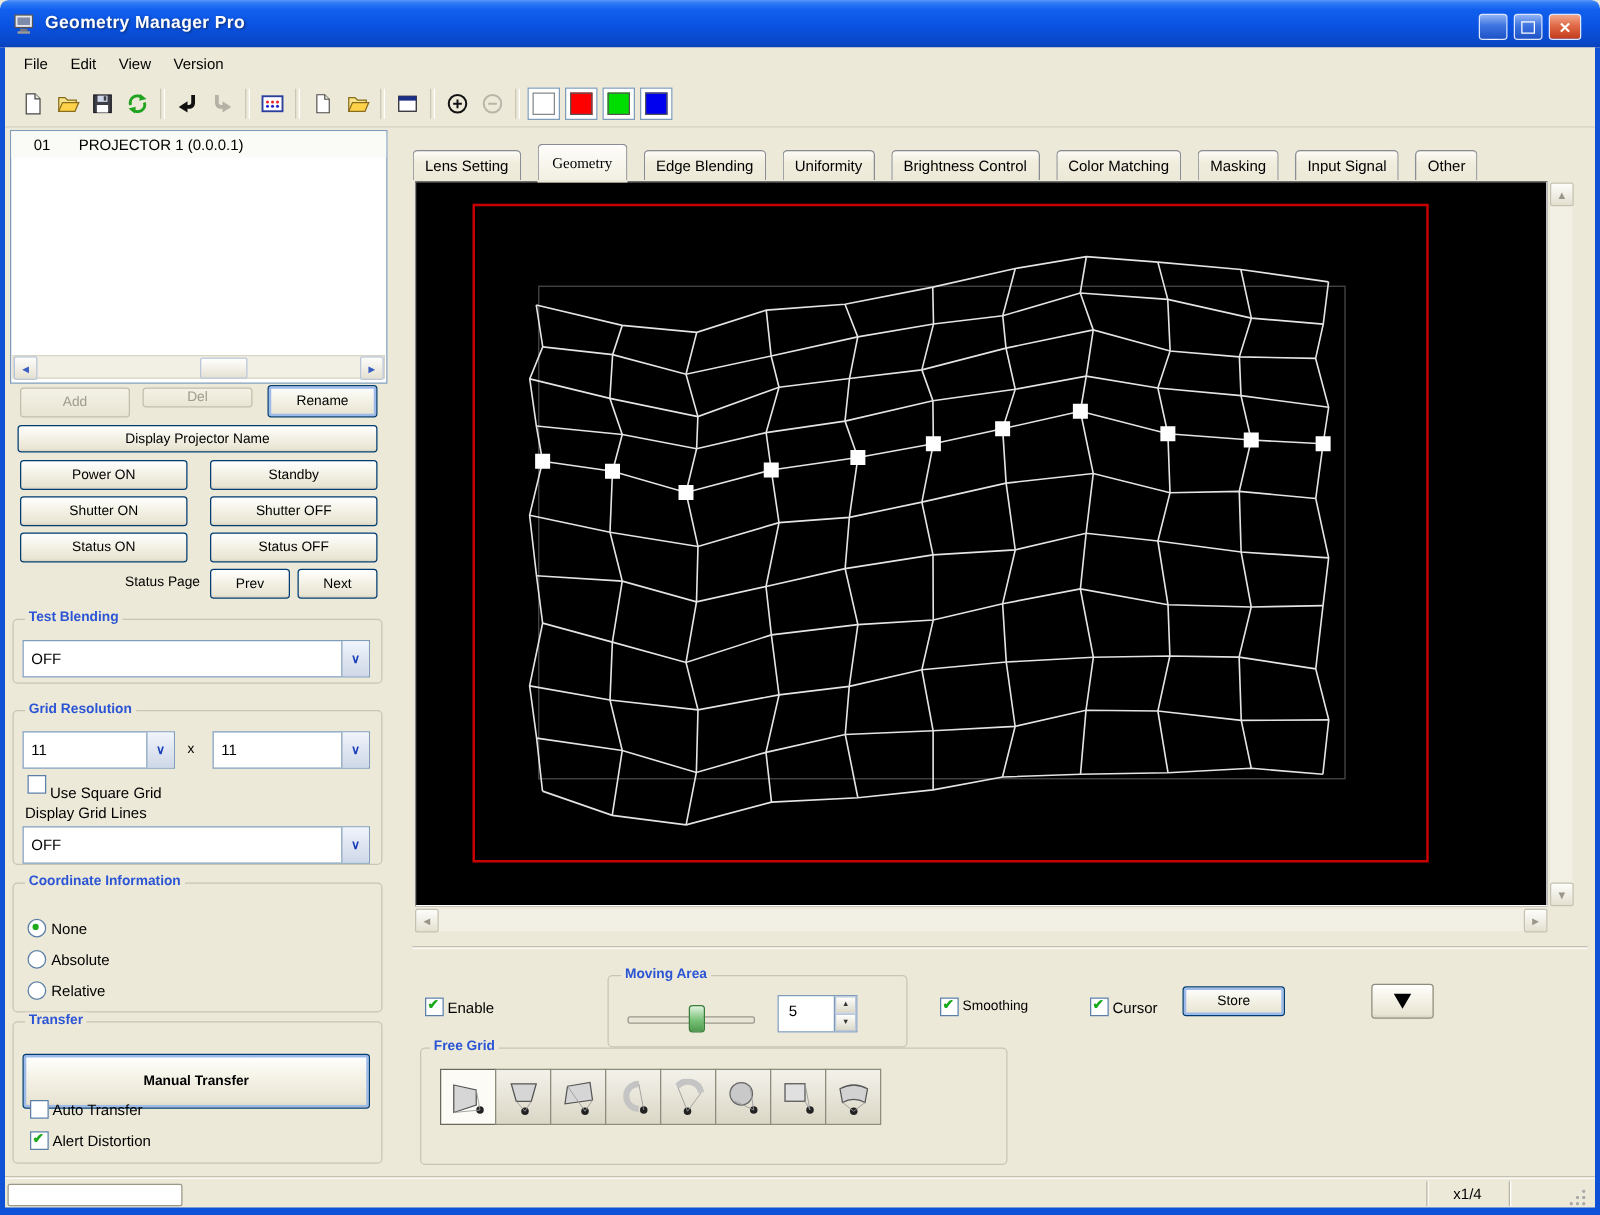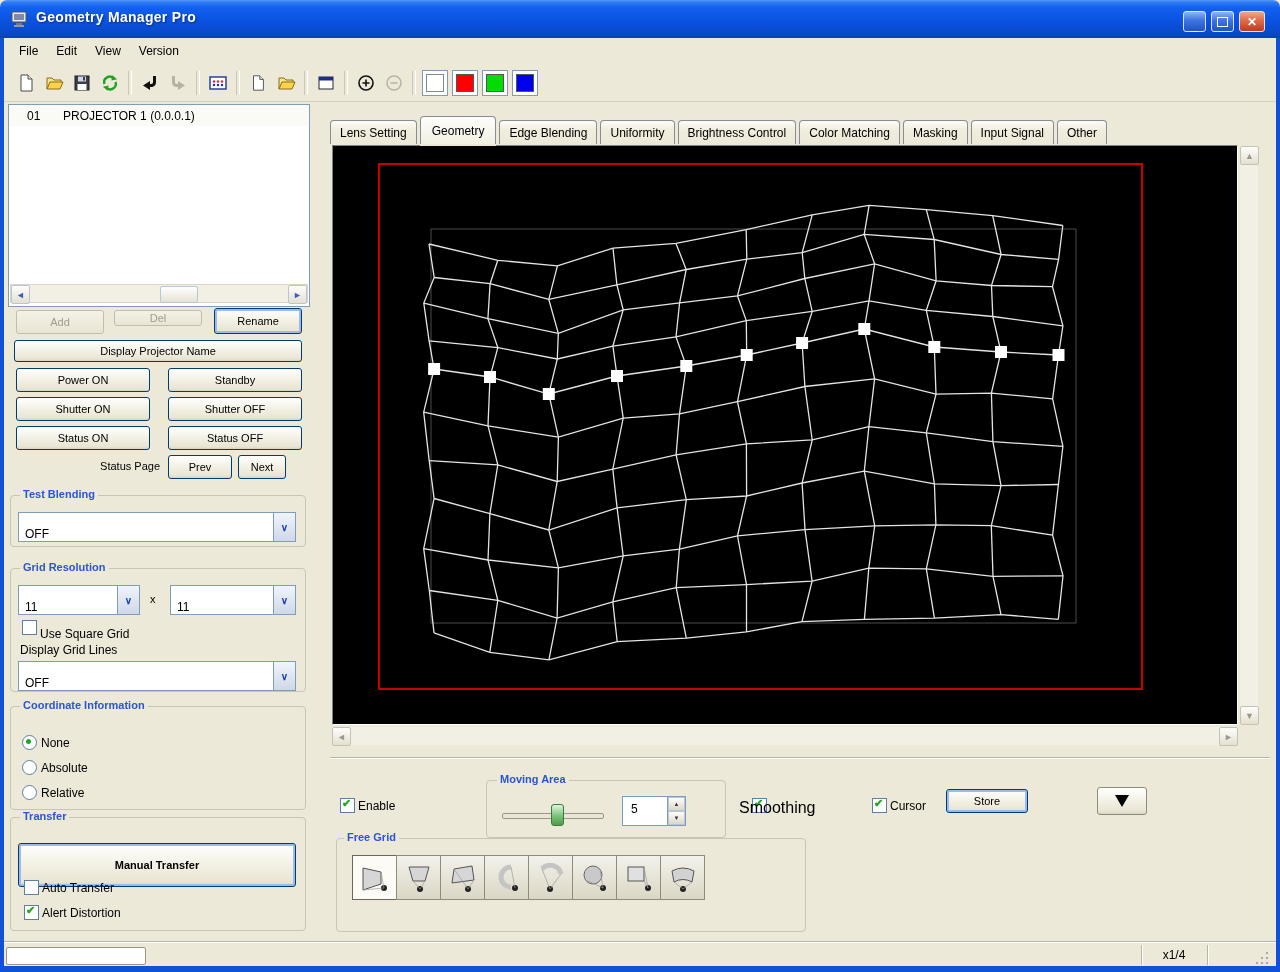--- a/index.html
+++ b/index.html
@@ -29,37 +29,37 @@
     border:1px solid #003c74;border-radius:3px;font-size:11px;}
   .btn.disabled{color:#9f9c8e;border-color:#c2beae;background:linear-gradient(180deg,#f4f2e6,#e9e5d4);}
   .btn.focusring{box-shadow:inset 0 0 0 2px #9cbbea;}
   .groupbox{border:1px solid #c9c5b4;border-radius:4px;}
   .grouplabel{position:absolute;background:#ece9d8;padding:0 3px;color:#2b55d4;font-weight:bold;font-size:11px;}
   .cb{width:13px;height:13px;background:#fff;border:1px solid #5b7fa6;position:absolute;}
   .cb.checked::after{content:"\2714";position:absolute;left:1px;top:-2px;color:#1daa1d;font-size:11px;font-weight:bold;}
   .rb{width:13px;height:13px;background:#fff;border:1px solid #5b7fa6;border-radius:50%;position:absolute;}
   .rb.checked::after{content:"";position:absolute;left:3px;top:3px;width:5px;height:5px;border-radius:50%;background:#1daa1d;}
   .lbl{position:absolute;color:#000;}
-  .combo{position:absolute;background:#fff;border:1px solid #7f9db9;display:flex;align-items:flex-end;}
+  .combo{position:absolute;background:#fff;border:1px solid #7f9db9;display:flex;align-items:center;}
   .combo .val{flex:1;padding-left:6px;font-size:12px;}
   .combo .drop{width:21px;align-self:stretch;border-left:1px solid #7f9db9;
     background:linear-gradient(180deg,#f0f4fb,#cfd8e8);display:flex;align-items:center;justify-content:center;color:#1b3fbb;font-size:10px;font-weight:bold;}
   
   #projector-list{left:8px;top:104px;width:302px;height:203px;background:#fff;border:1px solid #7f9db9;}
   .list-row{display:flex;padding:4px 0 3px 0;background:#fafaf6;font-size:12px;}
   .list-row .idx{width:36px;padding-left:18px;}
   #list-hscroll{left:10px;top:284px;width:298px;height:19px;background:#f2f0e4;border:1px solid #d9d5c4;display:flex;}
   .sbtn{width:17px;height:17px;background:linear-gradient(180deg,#fdfdfb,#e4e0d0);border:1px solid #b9c6da;border-radius:2px;
     color:#3b5fc0;font-size:9px;display:flex;align-items:center;justify-content:center;}
   #list-thumb{position:absolute;left:130px;top:1px;width:36px;height:15px;background:linear-gradient(180deg,#fefefe,#e6e2d2);border:1px solid #b9c6da;border-radius:2px;}
   
   #tabstrip{left:330px;top:112px;width:940px;height:32px;display:flex;align-items:flex-end;}
-  .tab{padding:5px 9px 4px 9px;margin-right:3px;border:1px solid #898c95;border-bottom:none;border-radius:4px 4px 0 0;
+  .tab{padding:5px 9px 4px 9px;margin-right:13px;border:1px solid #898c95;border-bottom:none;border-radius:4px 4px 0 0;
     background:linear-gradient(180deg,#fdfcf7,#f0eddd 40%,#ece9d8);font-size:12px;position:relative;top:0;}
-  .tab.active{padding:7px 11px 6px 11px;background:linear-gradient(180deg,#fefdfa,#f2f0e2);z-index:3;box-shadow:0 2px 0 #ece9d8;}
+  .tab.active{padding:7px 11px 6px 11px;background:linear-gradient(180deg,#fefdfa,#f2f0e2);z-index:3;box-shadow:0 2px 0 #ece9d8;font-family:Liberation Serif, serif;}
   
   #canvas-area{left:332px;top:145px;width:906px;height:580px;background:#000;border:1px solid #808080;border-right-color:#fff;border-bottom-color:#fff;}
   #canvas-vscroll{left:1240px;top:146px;width:18px;height:579px;background:#f2f0e4;}
   #canvas-hscroll{left:332px;top:727px;width:906px;height:18px;background:#f2f0e4;display:flex;justify-content:space-between;}
   .scroll-arrow{width:17px;height:17px;background:linear-gradient(180deg,#fdfdfb,#e4e0d0);border:1px solid #c6c2b2;border-radius:2px;color:#9a978a;font-size:9px;display:flex;align-items:center;justify-content:center;}
   #panel-groove{left:330px;top:757px;width:940px;height:2px;border-top:1px solid #b9b5a4;border-bottom:1px solid #fff;}
   
   .slider-track{position:absolute;height:4px;background:#e9e6d8;border:1px solid #9a968a;border-radius:2px;}
   .slider-thumb{position:absolute;width:11px;height:20px;border:1px solid #3a7d3a;border-radius:3px;background:linear-gradient(180deg,#dff3df,#79c279 55%,#4f9b4f);}
   .spin{position:absolute;background:#fff;border:1px solid #7f9db9;display:flex;}
@@ -220,21 +220,21 @@
     </div>
   <div class="sbtn">►</div>
 </div>
 <div class="abs btn disabled" style="left:16px;top:310px;width:88px;height:24px">Add</div>
 <div class="abs btn disabled" style="left:114px;top:310px;width:88px;height:16px">Del</div>
 <div class="abs btn focusring" style="left:214px;top:308px;width:88px;height:26px">Rename</div>
 <div class="abs btn" style="left:14px;top:340px;width:288px;height:22px">Display Projector Name</div>
 <div class="abs" id="power-grid"></div>
 <span class="lbl" style="left:60px;top:460px;width:100px;text-align:right">Status Page</span>
 <div class="abs btn" style="left:168px;top:455px;width:64px;height:24px">Prev</div>
-<div class="abs btn" style="left:238px;top:455px;width:48px;height:24px">Next</div>
+<div class="abs btn" style="left:238px;top:455px;width:64px;height:24px">Next</div>
 
 <div class="abs groupbox" style="left:10px;top:495px;width:296px;height:52px"></div>
 <span class="grouplabel" style="left:20px;top:488px">Test Blending</span>
 <div class="combo" style="left:18px;top:512px;width:276px;height:28px">
   <span class="val">OFF</span>
   <div class="drop">∨</div>
 </div>
 
 <div class="abs groupbox" style="left:10px;top:568px;width:296px;height:124px"></div>
 <span class="grouplabel" style="left:20px;top:561px">Grid Resolution</span>
@@ -334,21 +334,21 @@
 <div class="slider-thumb" style="left:551px;top:804px"></div>
 <div class="spin" style="left:622px;top:796px;width:62px;height:28px">
   <div class="num">5</div>
   <div class="arrows">
       <div>▲</div>
       <div>▼</div>
     </div>
 </div>
 
 <span class="cb checked" style="left:752px;top:798px"></span>
-<span class="lbl" style="left:739px;top:799px;font-size:16px">Smoothing</span>
+<span class="lbl" style="left:770px;top:799px;font-size:11px">Smoothing</span>
 <span class="cb checked" style="left:872px;top:798px"></span>
 <span class="lbl" style="left:890px;top:799px;font-size:12px">Cursor</span>
 
 <div class="abs btn focusring" style="left:946px;top:789px;width:82px;height:24px">Store</div>
 <div class="abs btn" style="left:1097px;top:787px;width:50px;height:28px;border-color:#8e8c7c">
   <svg width="16" height="14" viewBox="0 0 16 14">
       <polygon points="1,1 15,1 8,13" fill="#000"></polygon>
     </svg>
 </div>
 

